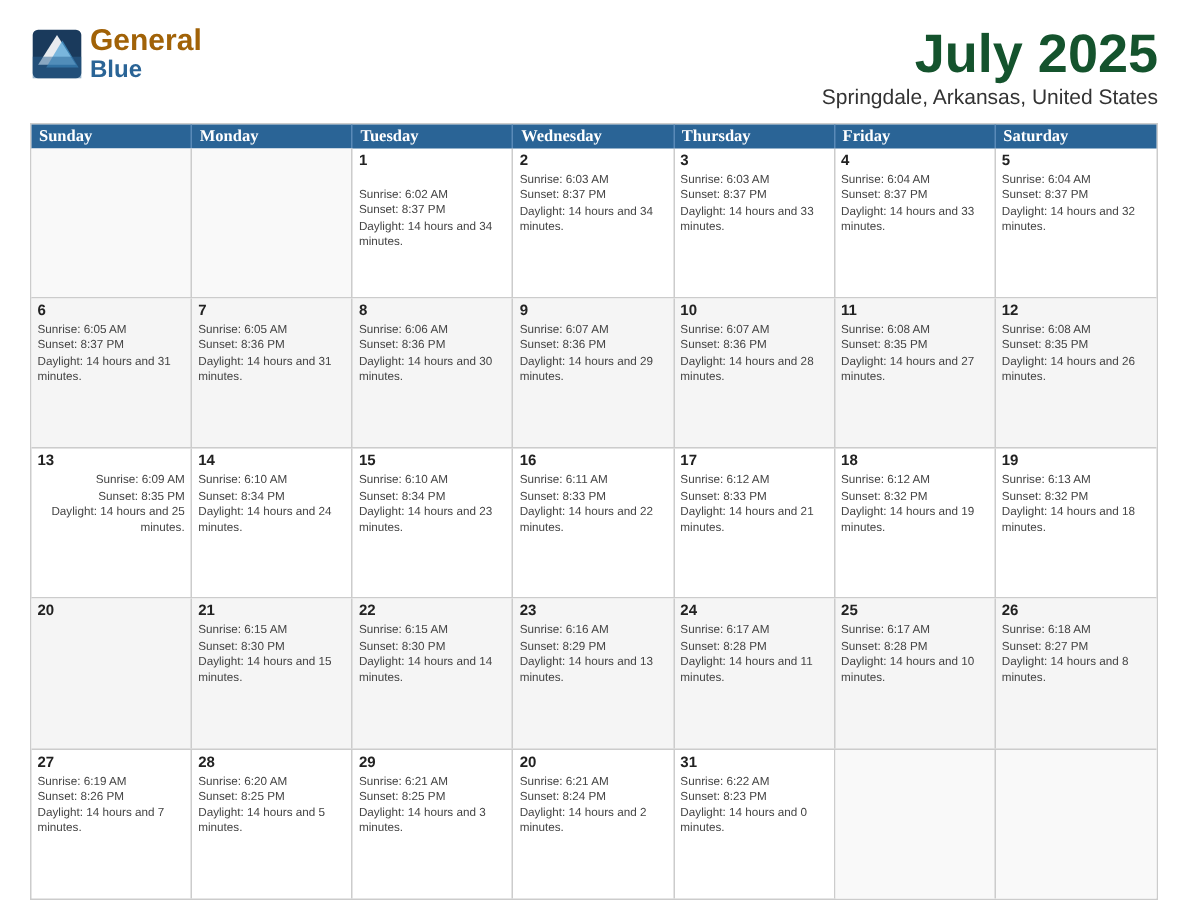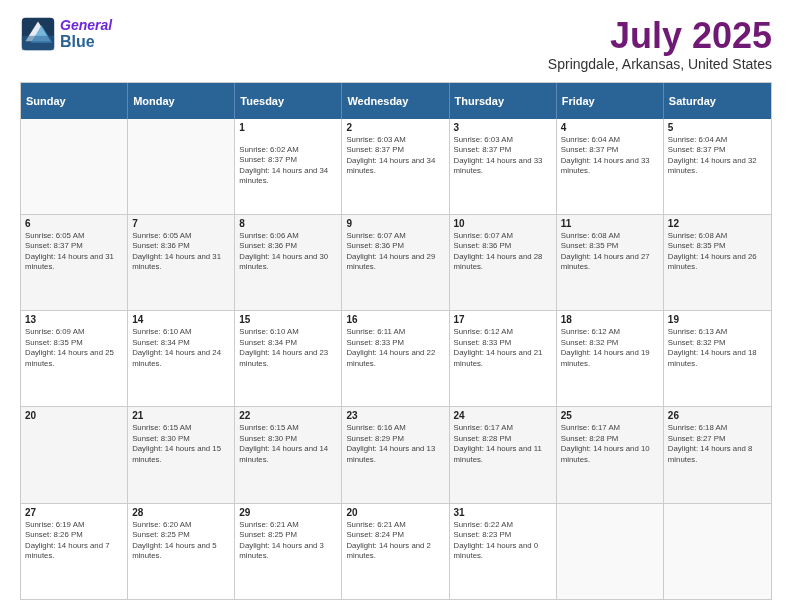--- a/index.html
+++ b/index.html
@@ -37,21 +37,21 @@
     .logo-icon {
       width: 36px;
       height: 36px;
     }
     .title-block {
       text-align: right;
     }
     .main-title {
       font-size: 36px;
       font-weight: bold;
-      color: #701a75;
+      color: #14532d;
       line-height: 1.1;
     }
     .subtitle {
       font-size: 14px;
       color: #333;
     }
     .calendar {
       flex: 1;
       display: flex;
       flex-direction: column;
@@ -59,23 +59,24 @@
     }
     .cal-header {
       display: grid;
       grid-template-columns: repeat(7, 1fr);
       background: #2a6496;
     }
     .cal-header-cell {
       color: #fff;
       font-size: 11px;
       font-weight: bold;
-      padding: 12px 5px;
+      padding: 2px 5px;
       border-right: 1px solid #5a8ab8;
       text-align: left;
+      font-family: Liberation Serif, serif;
     }
     .cal-header-cell:last-child { border-right: none; }
     .cal-body {
       flex: 1;
       display: flex;
       flex-direction: column;
     }
     .cal-row {
       display: grid;
       grid-template-columns: repeat(7, 1fr);
@@ -113,21 +114,21 @@
 <div class="page">
   <div class="header">
     <div class="logo">
       <svg class="logo-icon" viewBox="0 0 40 40">
         <rect x="2" y="2" width="36" height="36" rx="4" fill="#1a3a5c"></rect>
         <polygon points="20,6 34,28 6,28" fill="#fff" opacity="0.9"></polygon>
         <polygon points="24,10 36,30 12,30" fill="#4a9fd5" opacity="0.7"></polygon>
         <rect x="2" y="22" width="36" height="16" rx="0" fill="#2a6496" opacity="0.5"></rect>
       </svg>
       <div>
-        <div class="logo-text" style="color:#6d28d9; font-size:14px; font-weight:bold;font-style:italic;">General</div>
+        <div class="logo-text" style="color:#a16207; font-size:20px; font-weight:bold;">General</div>
         <div class="logo-text" style="color:#2a6496; font-size:16px; font-weight:bold;">Blue</div>
       </div>
     </div>
     <div class="title-block">
       <div class="main-title">July 2025</div>
       <div class="subtitle">Springdale, Arkansas, United States</div>
     </div>
   </div>
 
   <div class="calendar">
@@ -215,21 +216,21 @@
           <div class="cal-cell">
             <div class="cell-day">12</div>
             <div class="cell-info" style="white-space: pre-line;">Sunrise: 6:08 AM
 Sunset: 8:35 PM
 Daylight: 14 hours and 26 minutes.</div>
           </div>
         </div>
         <div class="cal-row">
           <div class="cal-cell">
             <div class="cell-day">13</div>
-            <div class="cell-info" style="white-space: pre-line;">Sunrise: 6:09 AM
+            <div class="cell-info" style="white-space: pre-line; text-align: right;">Sunrise: 6:09 AM
 Sunset: 8:35 PM
 Daylight: 14 hours and 25 minutes.</div>
           </div>
           <div class="cal-cell">
             <div class="cell-day">14</div>
             <div class="cell-info" style="white-space: pre-line;">Sunrise: 6:10 AM
 Sunset: 8:34 PM
 Daylight: 14 hours and 24 minutes.</div>
           </div>
           <div class="cal-cell">

